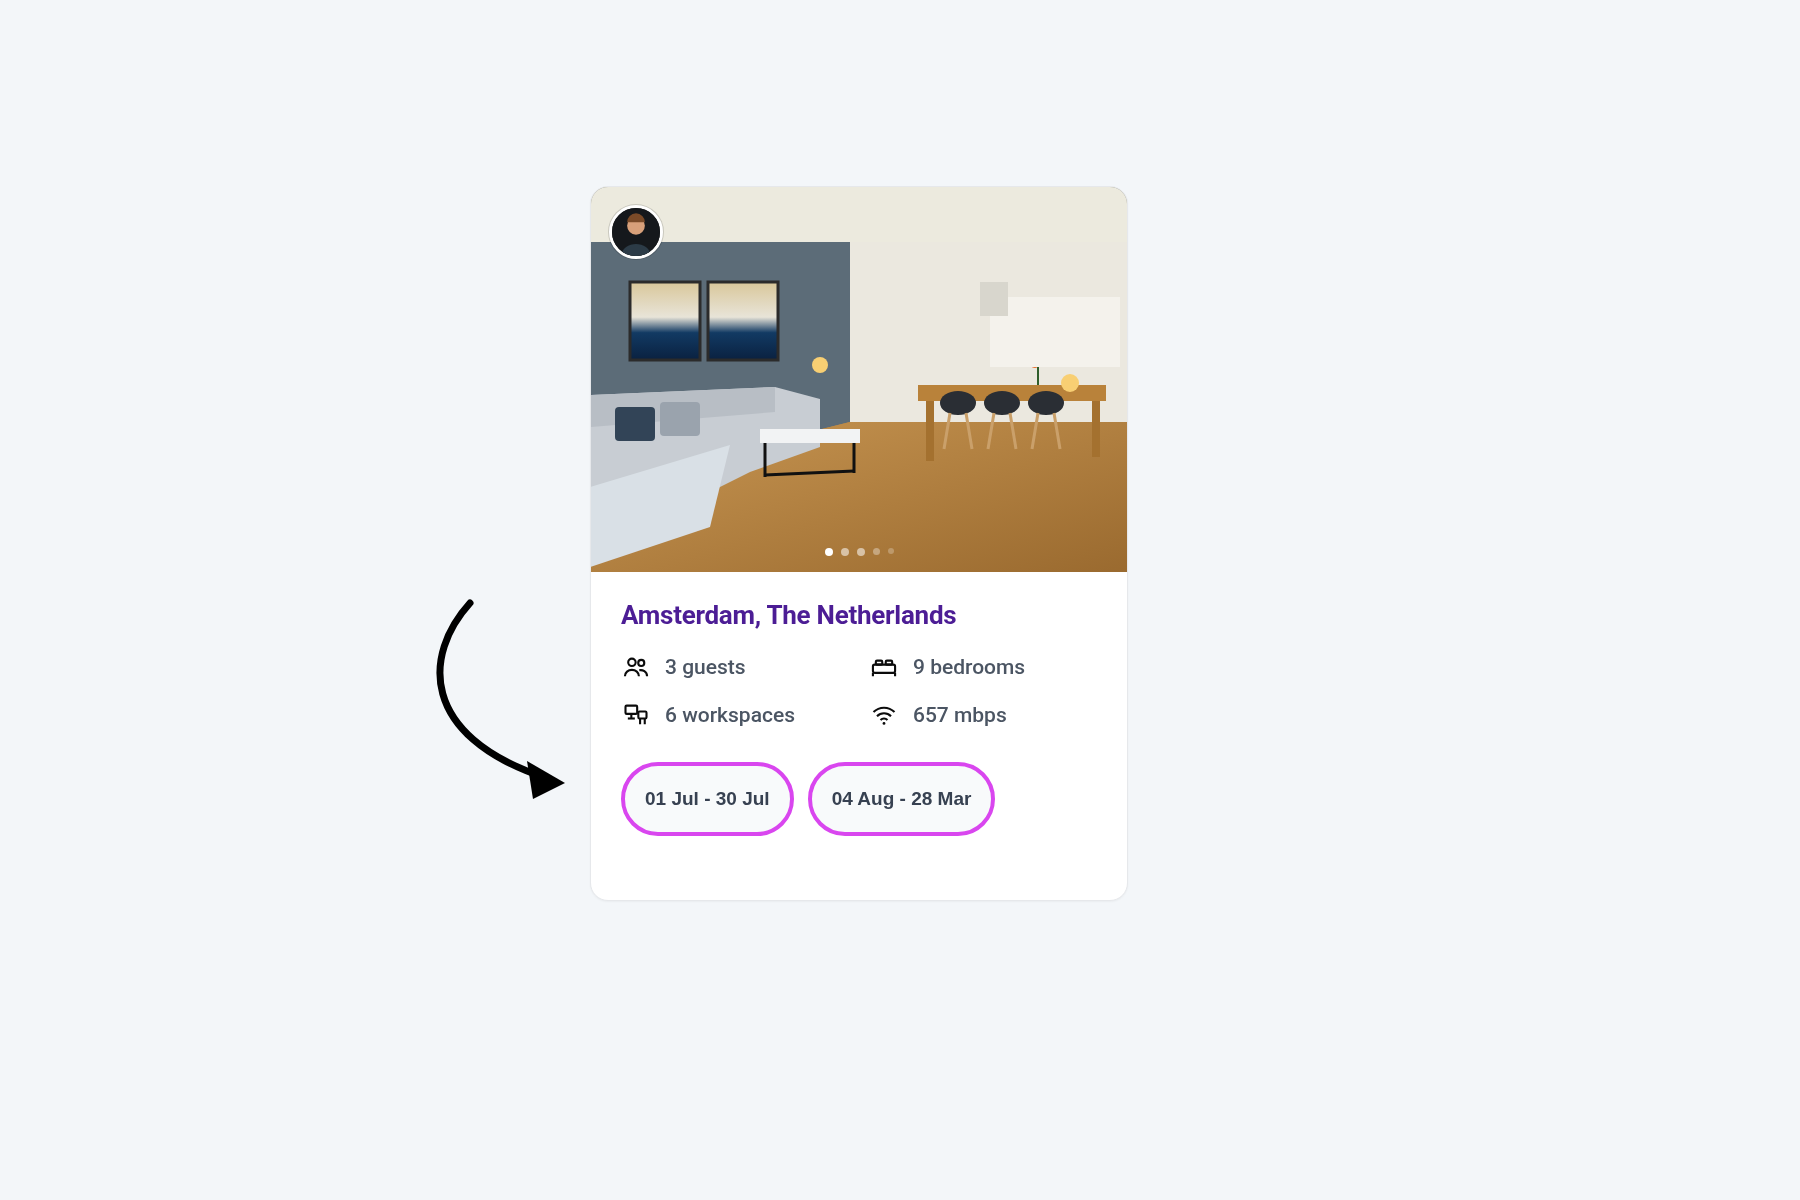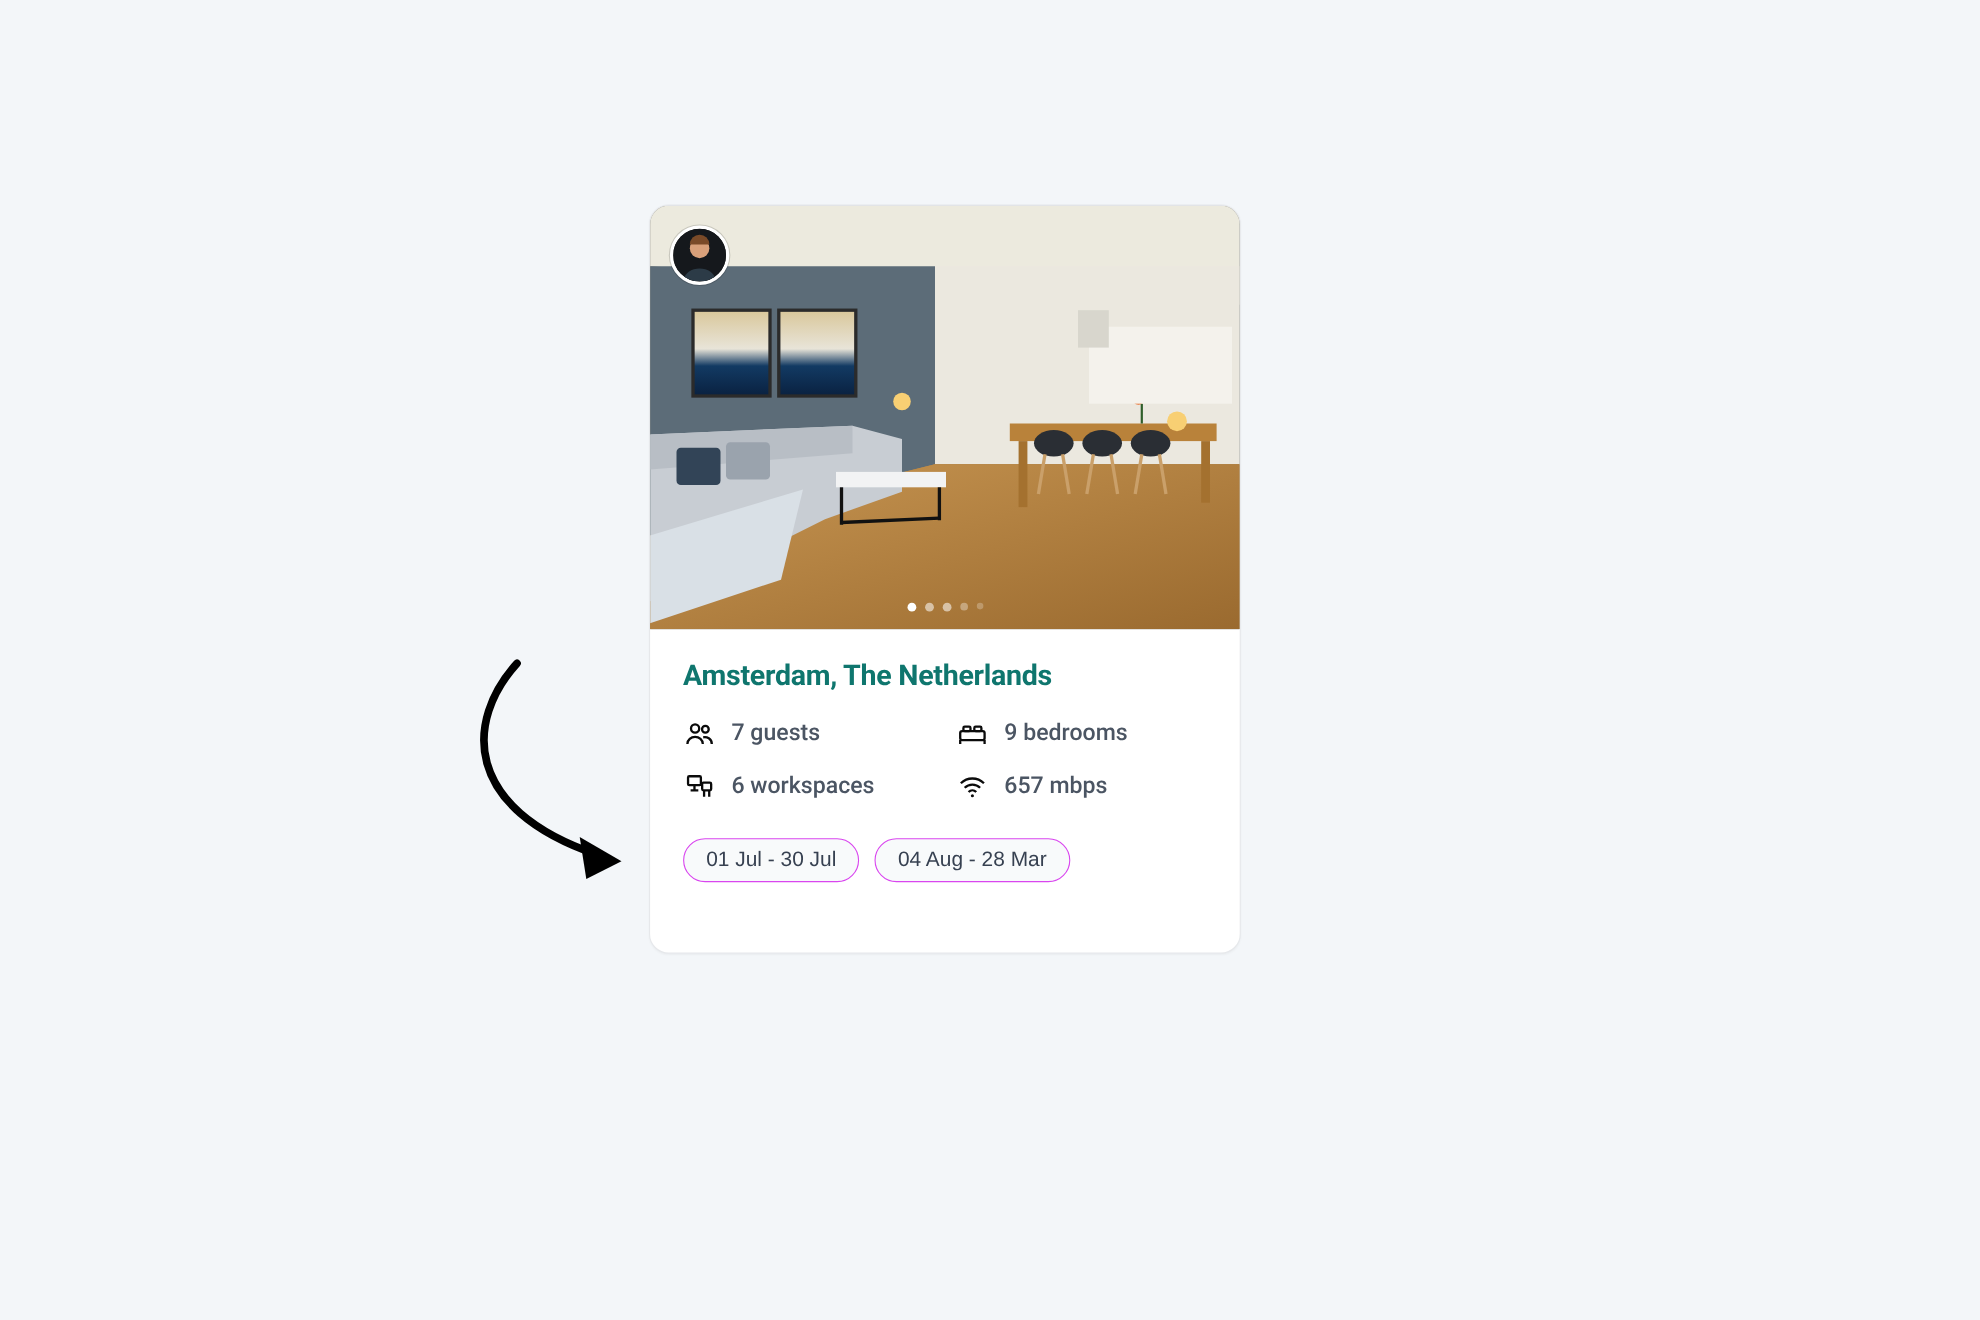--- a/index.html
+++ b/index.html
@@ -63,21 +63,21 @@
   .dot.active { background: #fff; }
   .dot.faint { background: rgba(255,255,255,0.35); width:7px; height:7px; }
   .dot.fainter { background: rgba(255,255,255,0.25); width:6px; height:6px; }
 
   .body {
     padding: 28px 30px 30px 30px;
   }
   .title {
     font-size: 26px;
     font-weight: 700;
-    color: #0f766e;
+    color: #4c1d95;
     letter-spacing: -0.01em;
     margin-bottom: 22px;
   }
   .features {
     display: grid;
     grid-template-columns: 1fr 1fr;
     column-gap: 20px;
     row-gap: 18px;
     margin-bottom: 32px;
   }
@@ -96,27 +96,27 @@
     font-size: 21px;
     color: #4b5563;
     font-weight: 500;
   }
   .pills {
     display: flex;
     gap: 14px;
     margin-bottom: 34px;
   }
   .pill {
-    padding: 8px 20px;
-    border: 1px solid #d946ef;
+    padding: 22px 20px;
+    border: 4px solid #d946ef;
     background: #f8fafb;
     border-radius: 999px;
     font-size: 19px;
     color: #374151;
-    font-weight: 400;
+    font-weight: 700;
     cursor: pointer;
   }
   .cta {
     width: 100%;
     background: #000;
     color: #fff;
     border: none;
     border-radius: 12px;
     height: 76px;
     font-size: 22px;
@@ -228,21 +228,21 @@
       <div class="features">
         <div class="feat">
           <span class="ico">
             <svg viewBox="0 0 24 24">
                 <circle cx="8.5" cy="8" r="3.2"></circle>
                 <path d="M2.5 20c0-3.4 2.8-5.5 6-5.5s6 2.1 6 5.5"></path>
                 <circle cx="16.5" cy="8.5" r="2.6"></circle>
                 <path d="M14.8 14.8c2.8-.6 6.7 1 6.7 5.2"></path>
               </svg>
           </span>
-          <span class="label">7 guests</span>
+          <span class="label">3 guests</span>
         </div>
         <div class="feat">
           <span class="ico">
             <svg viewBox="0 0 24 24">
                 <rect x="2.5" y="10" width="19" height="7" rx="1.5"></rect>
                 <path d="M2.5 17v3M21.5 17v3"></path>
                 <rect x="5" y="6.5" width="5.5" height="3.5" rx="1"></rect>
                 <rect x="13.5" y="6.5" width="5.5" height="3.5" rx="1"></rect>
               </svg>
           </span>

